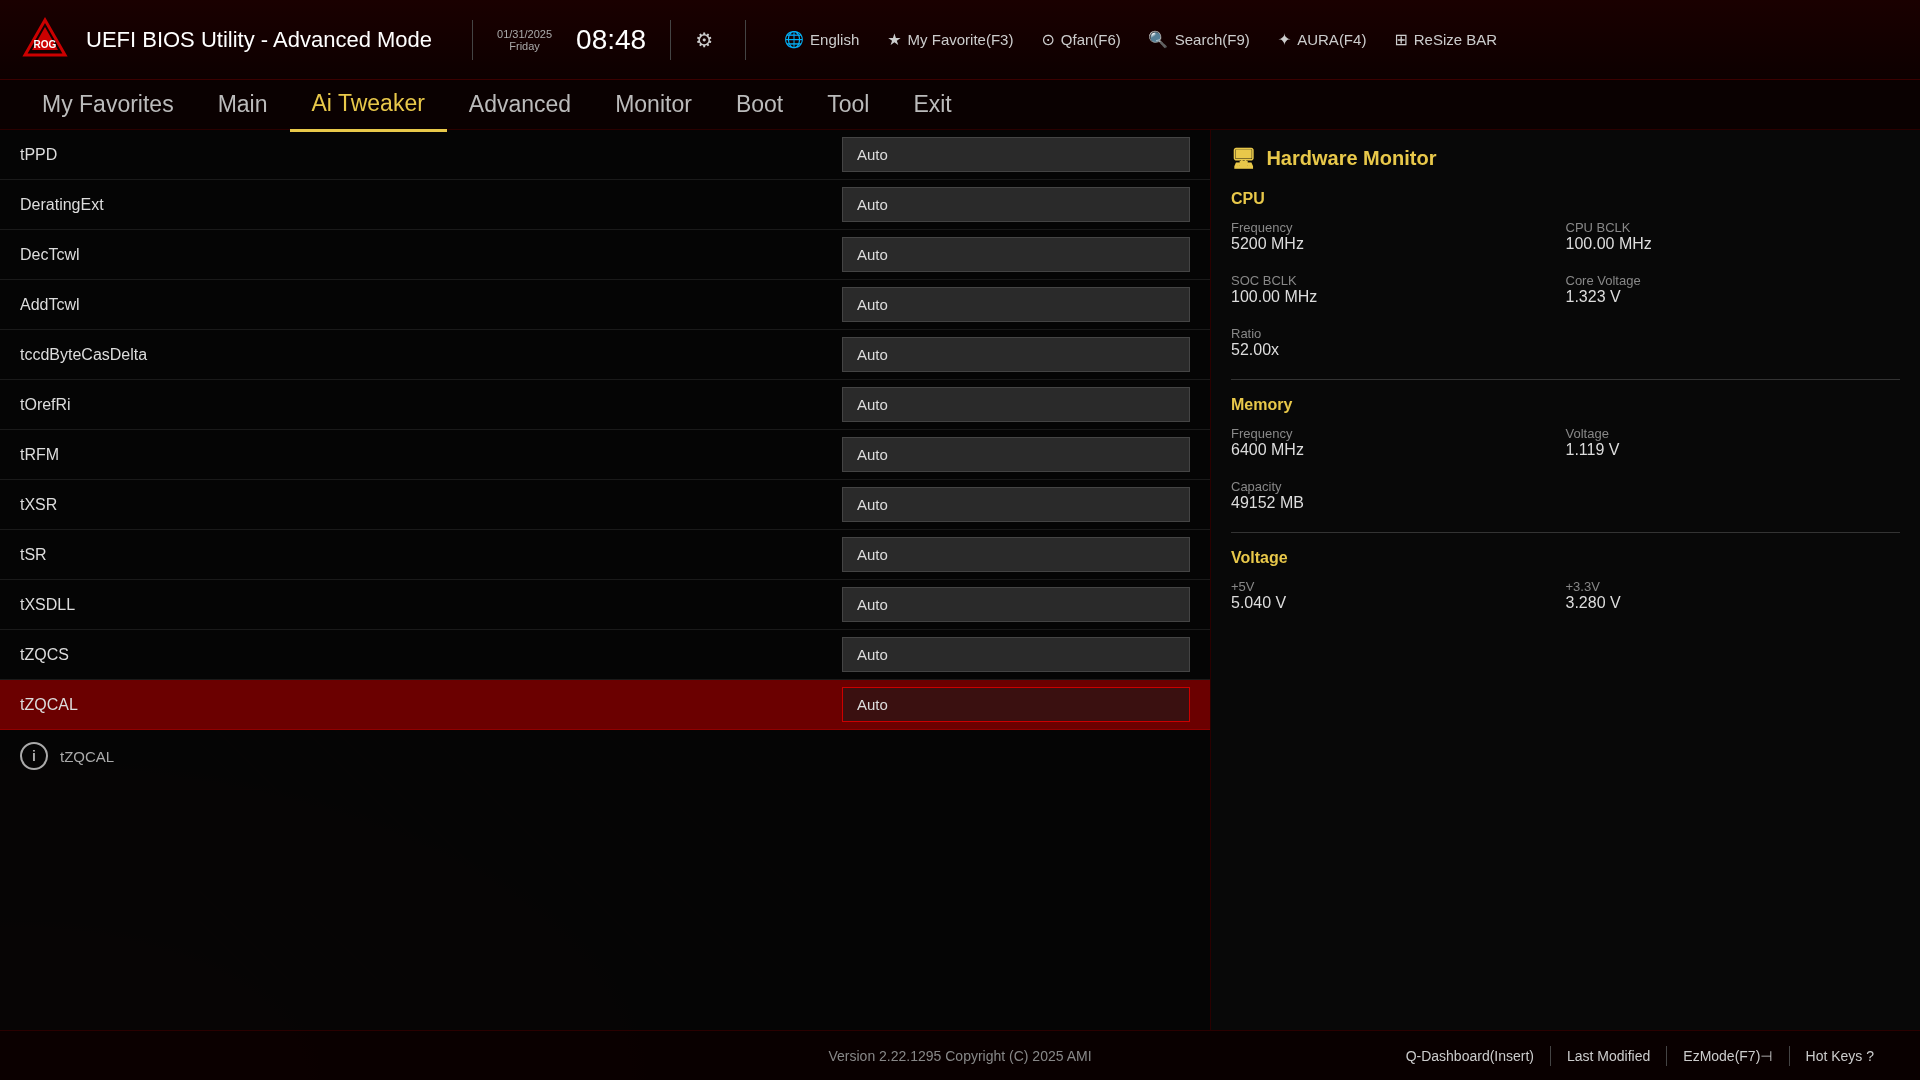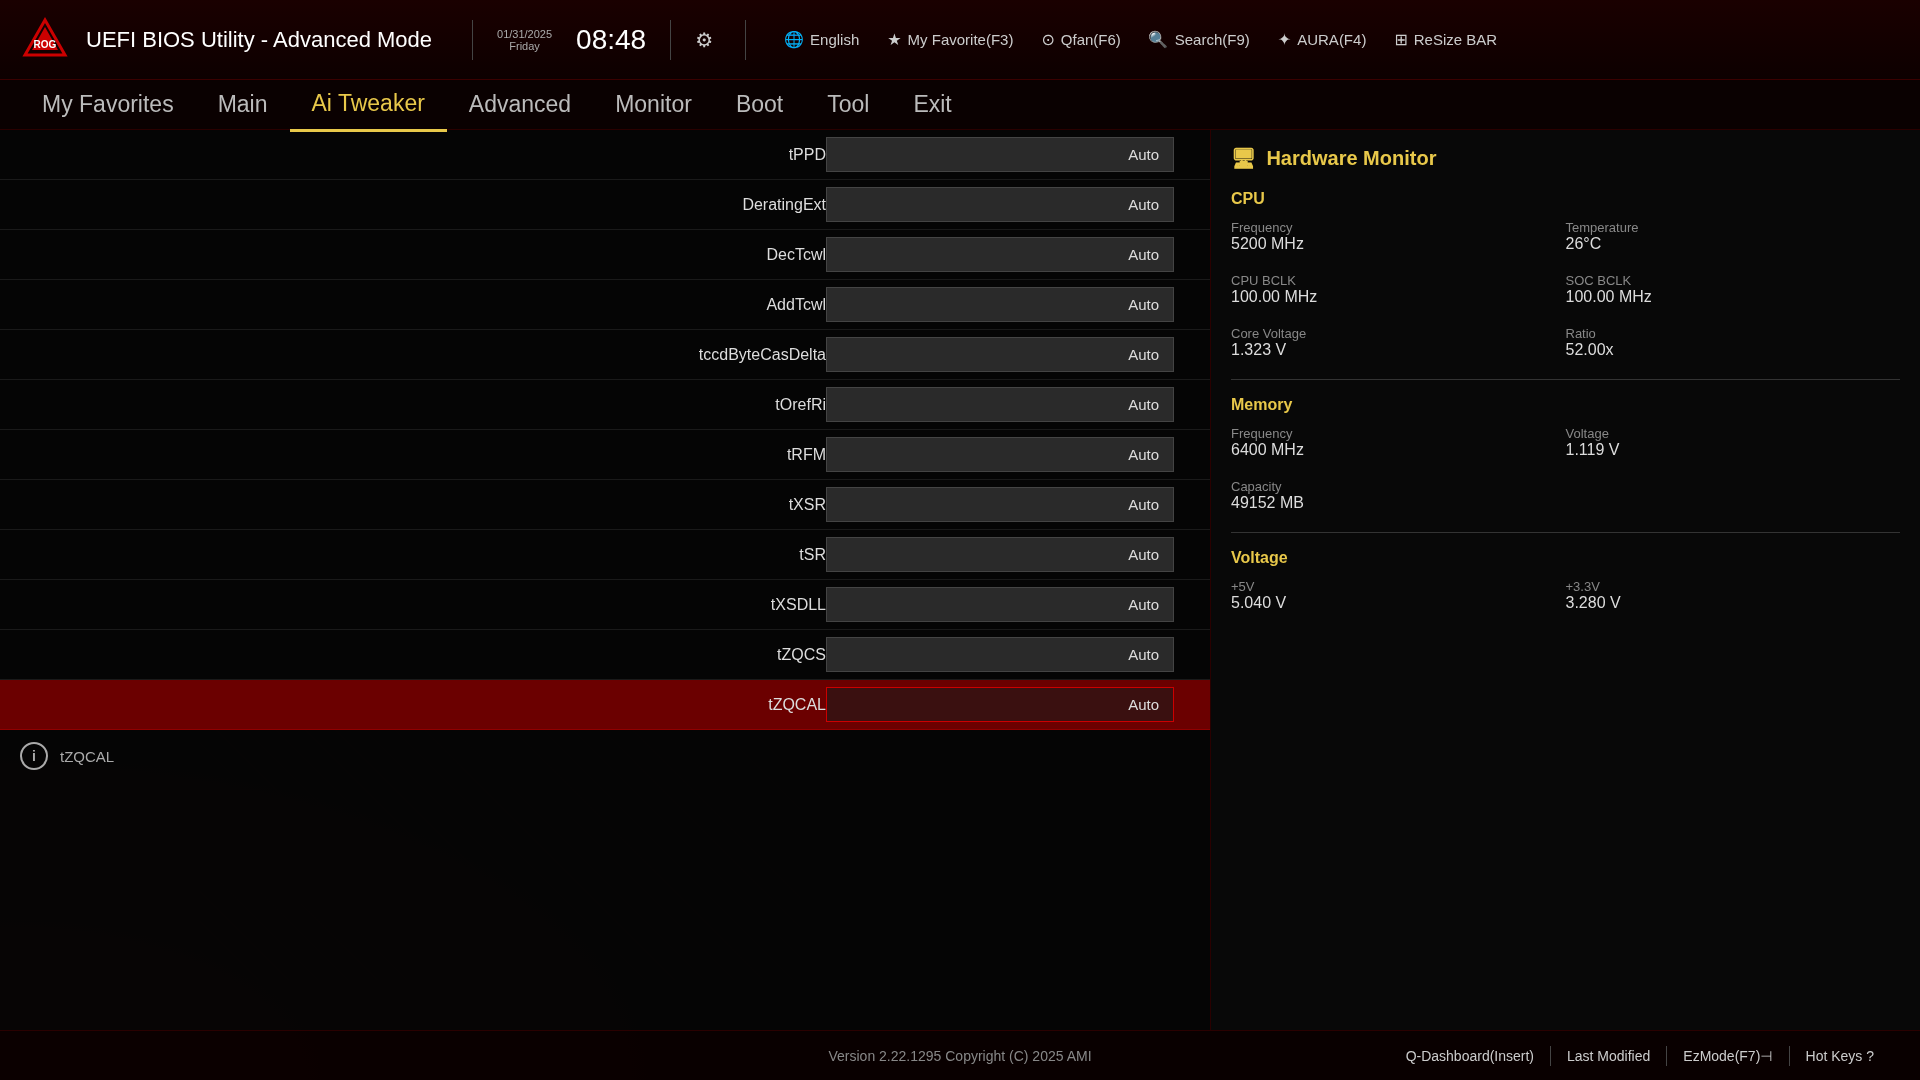--- a/index.html
+++ b/index.html
@@ -155,22 +155,21 @@
     }
 
     .bios-table {
       width: 100%;
     }
     .bios-row {
       display: flex;
       align-items: center;
       height: 50px;
       border-bottom: 1px solid #1a1a1a;
-      padding: 0 36px;
-      text-align: right;
+      padding: 0 20px;
     }
     .bios-row.selected {
       background: #6b0000;
       border-bottom: 1px solid #900000;
     }
     .row-label {
       flex: 1;
       font-size: 16px;
       color: #ddd;
     }
@@ -442,24 +441,20 @@
     </div>
 
     <div class="sidebar-section">
       <div class="section-title">CPU</div>
       <div class="stat-grid">
         <div class="stat-item">
           <span class="stat-label">Frequency</span>
           <span class="stat-value">5200 MHz</span>
         </div>
         <div class="stat-item">
-          <span class="stat-label">Temperature</span>
-          <span class="stat-value">26°C</span>
-        </div>
-        <div class="stat-item">
           <span class="stat-label">CPU BCLK</span>
           <span class="stat-value">100.00 MHz</span>
         </div>
         <div class="stat-item">
           <span class="stat-label">SOC BCLK</span>
           <span class="stat-value">100.00 MHz</span>
         </div>
         <div class="stat-item">
           <span class="stat-label">Core Voltage</span>
           <span class="stat-value">1.323 V</span>

